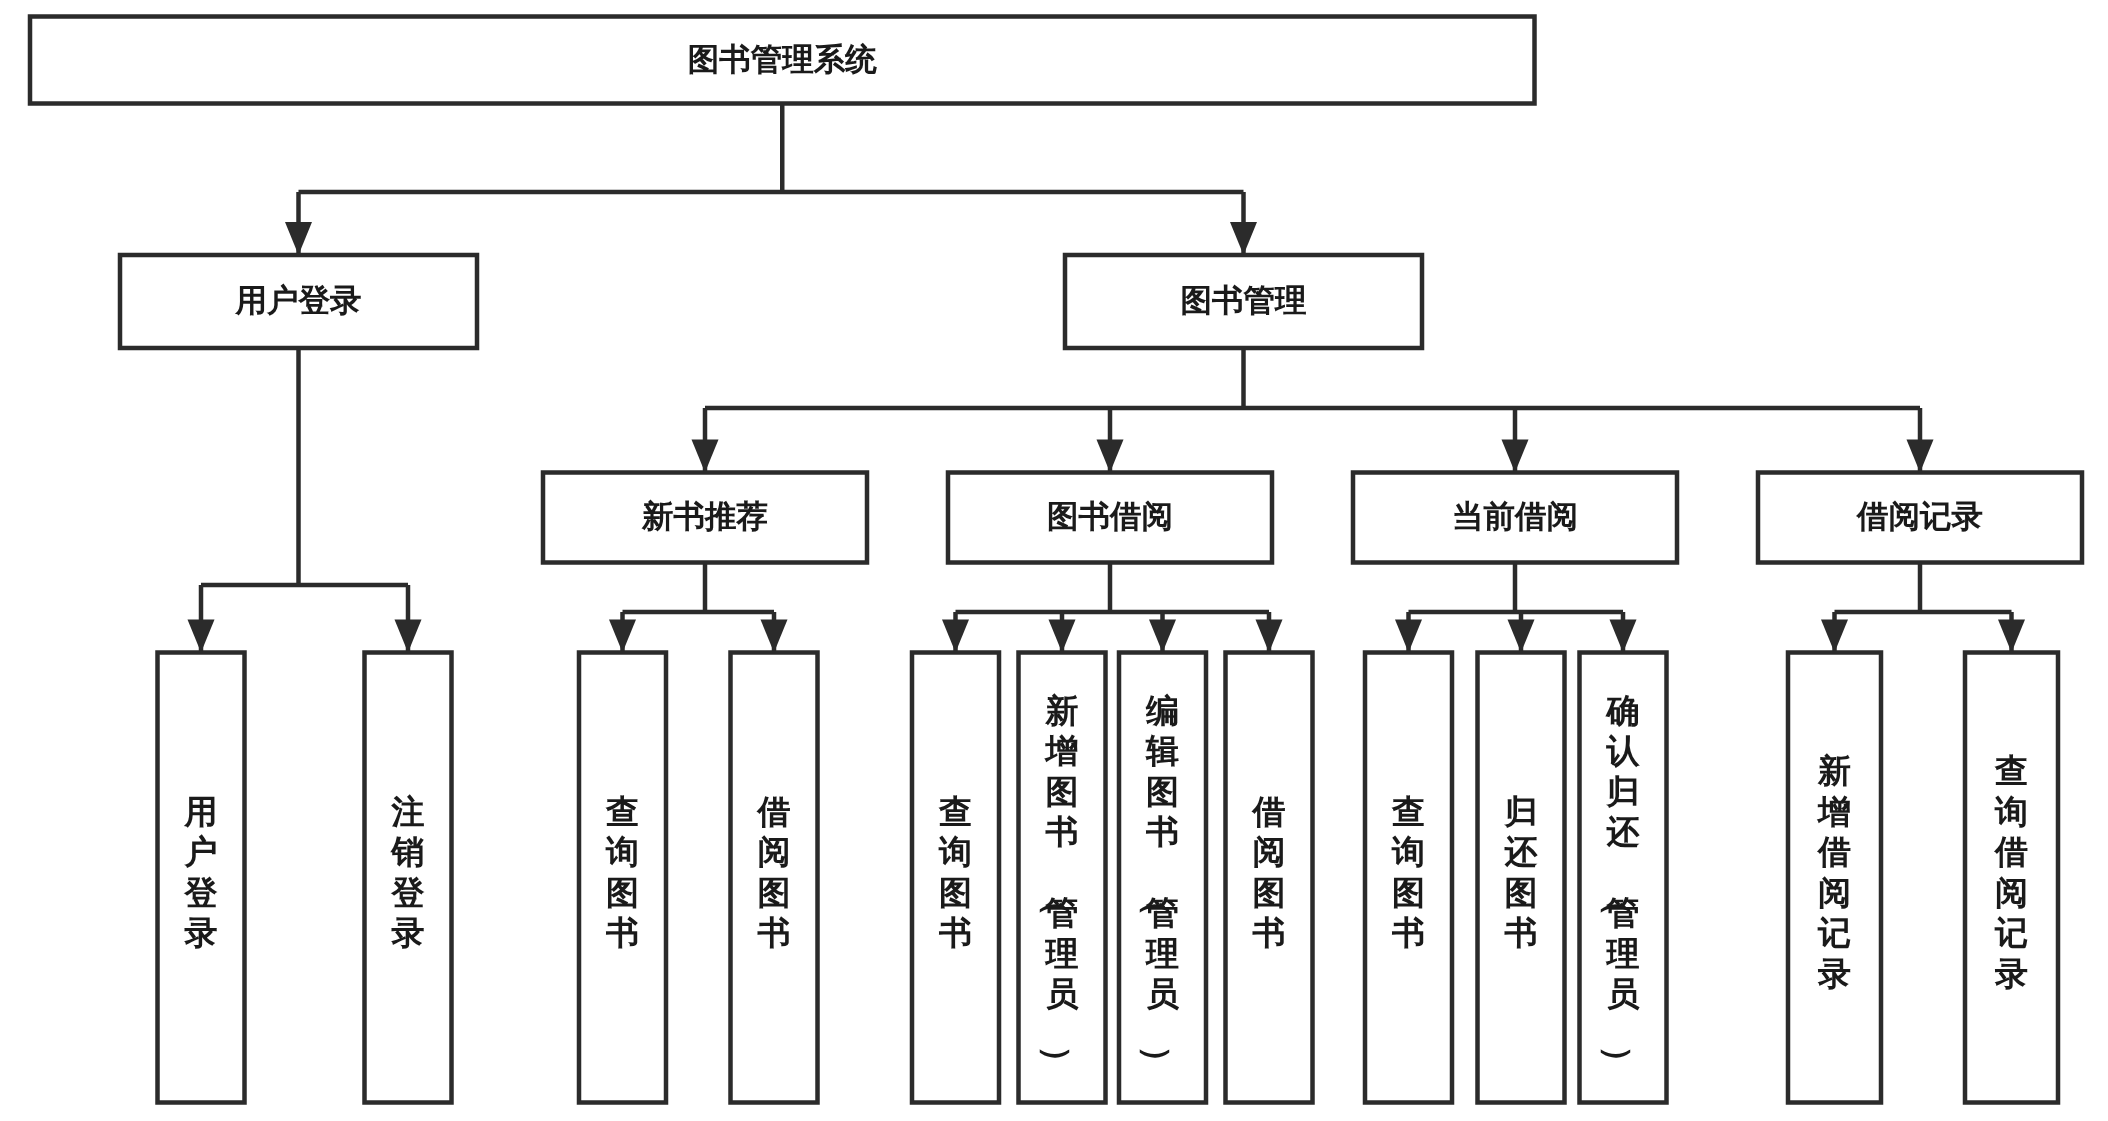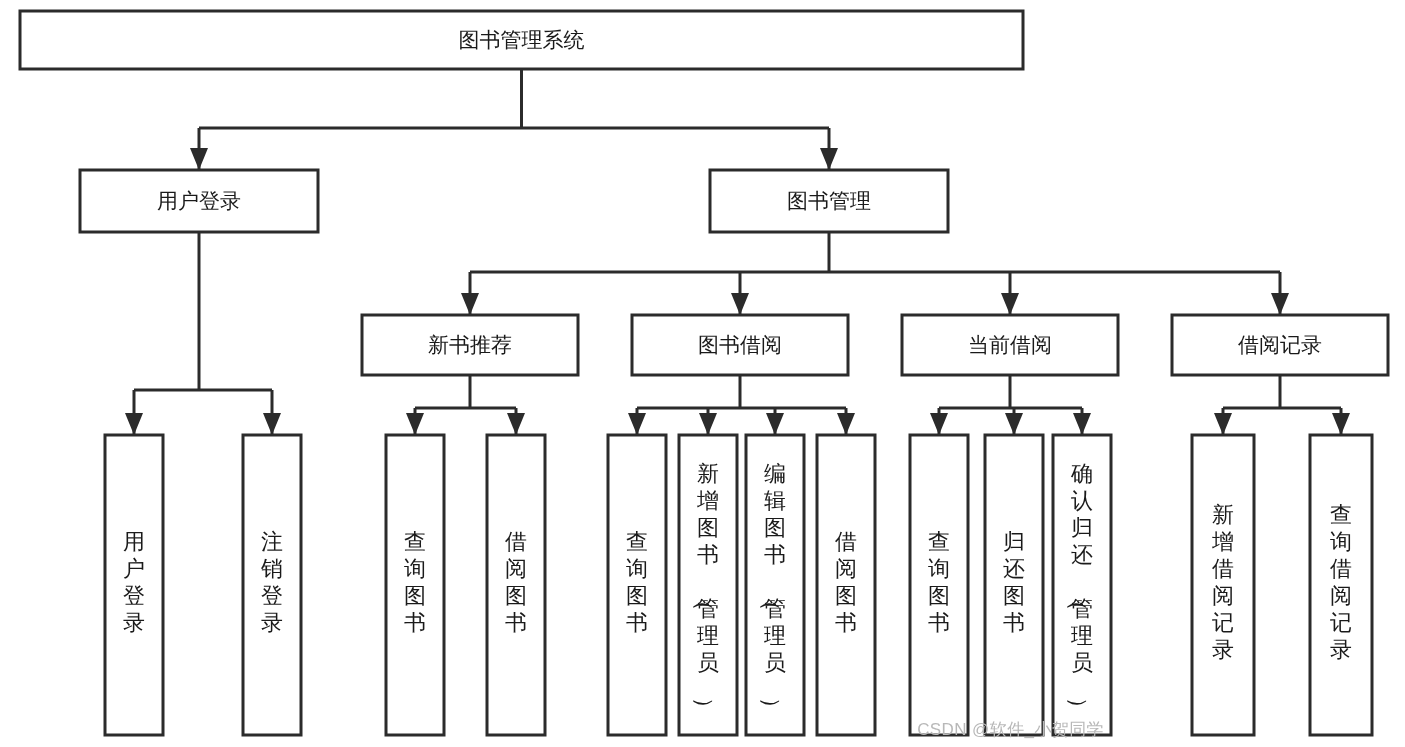--- a/index.html
+++ b/index.html
@@ -11,20 +11,21 @@
     width: 1405px;
     height: 747px;
     font-family: "Liberation Sans", "DejaVu Sans", sans-serif;
     overflow: hidden;
     position: relative;
   }
   #diagram-root {
     position: relative;
     width: 1112px;
     height: 747px;
+    font-weight: bold;
   }
   svg.flow {
     position: absolute;
     left: 0;
     top: 0;
     width: 1405px;
     height: 747px;
     display: block;
   }
   .node-rect {
@@ -201,14 +202,13 @@
         <g>
           <rect x="1192" y="435" width="62" height="300" class="node-rect"></rect>
           <text x="1223" class="node-label-v"><tspan x="1223" y="521.5">新</tspan><tspan x="1223" y="548.5">增</tspan><tspan x="1223" y="575.5">借</tspan><tspan x="1223" y="602.5">阅</tspan><tspan x="1223" y="629.5">记</tspan><tspan x="1223" y="656.5">录</tspan></text>
         </g>
         <g>
           <rect x="1310" y="435" width="62" height="300" class="node-rect"></rect>
           <text x="1341" class="node-label-v"><tspan x="1341" y="521.5">查</tspan><tspan x="1341" y="548.5">询</tspan><tspan x="1341" y="575.5">借</tspan><tspan x="1341" y="602.5">阅</tspan><tspan x="1341" y="629.5">记</tspan><tspan x="1341" y="656.5">录</tspan></text>
         </g>
       </g>
   </svg>
-  <div class="watermark-text">CSDN @软件_小贺同学</div>
 </div>
 
 </body></html>

